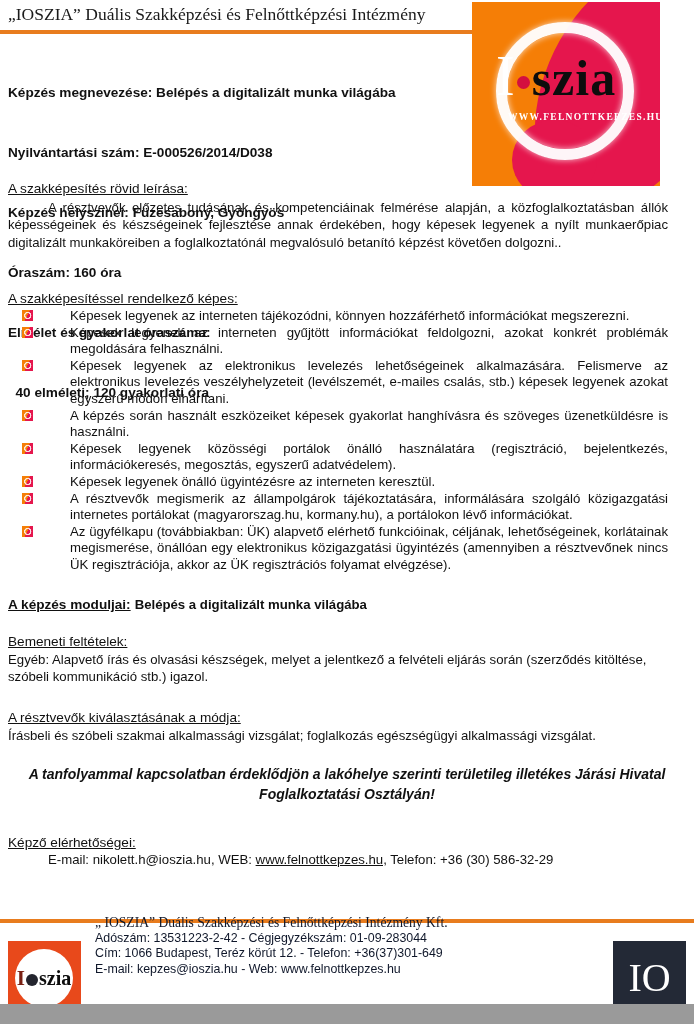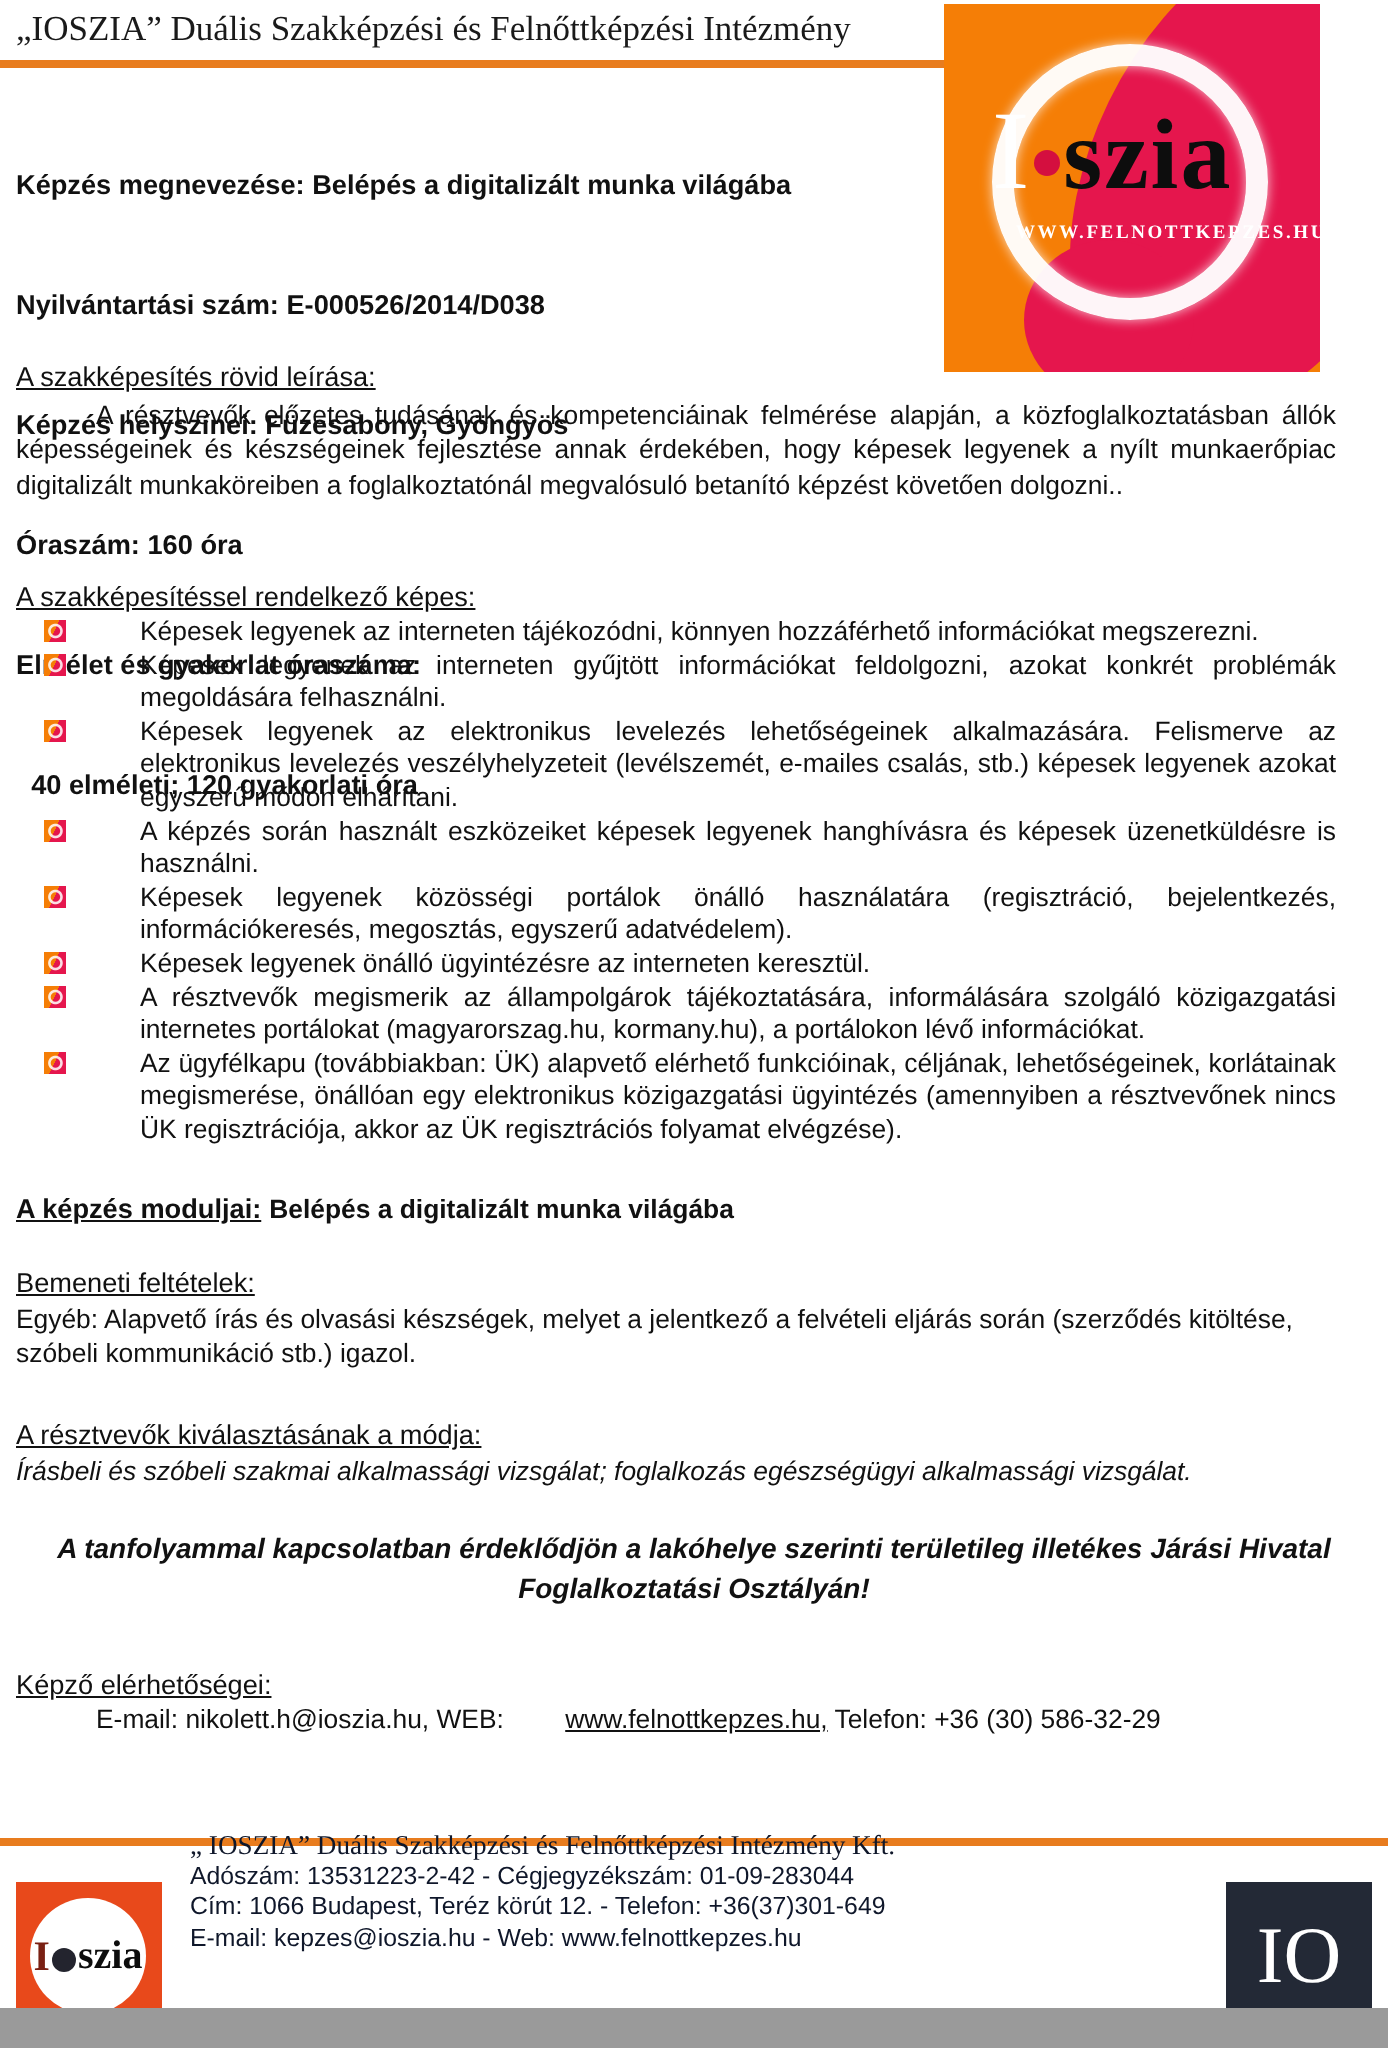--- a/index.html
+++ b/index.html
@@ -41,26 +41,26 @@
     background:
       radial-gradient(circle at 52% 50%, rgba(255,255,255,0) 2.1px, rgba(255,255,255,.85) 2.6px 3.4px, rgba(255,255,255,0) 3.9px),
       linear-gradient(115deg, #F57E06 48%, #E5164D 48%);
   }
   .li-t { flex:1; text-align:justify; }
   .sec-mod     { top:597px;font-weight:bold; }
   .sec-mod .plain { margin-left:4px; }
   .sec-entry-h { top:634px; }
   .sec-entry-p { top:651px; line-height:17.4px; right:40px; }
   .sec-sel-h   { top:710px; }
-  .sec-sel-p   { top:728px;font-style:italic; }
+  .sec-sel-p   { top:728px; }
   .notice { position:absolute; top:765px; left:28px; right:28px; text-align:center;
     font-weight:bold; font-style:italic; font-size:14px; line-height:19.5px; }
   .sec-contact-h { top:835px; }
   .contact-line  { position:absolute; top:852px; left:48px; white-space:pre-wrap; }
-  .contact-link  { text-decoration:underline;margin-left:27px; }
+  .contact-link  { text-decoration:underline; }
   
   .f-logo-left  { position:absolute; top:941px; left:8px;  width:73px; height:73px; background:#E8491B; }
   .fl-circle { position:absolute; left:7px; top:8px; width:58px; height:58px; background:#ffffff; border-radius:50%;
     display:flex; align-items:center; justify-content:center; font-family:"Liberation Serif", serif; }
   .fl-i { color:#7A2013; font-size:21px; font-weight:600; }
   .fl-o { display:inline-block; width:12px; height:12px; border-radius:50%; background:#23242E; margin:3px 1px 0 1px; }
   .fl-szia { color:#0d0d0d; font-size:20px; font-weight:600; }
   .f-logo-right { position:absolute; top:941px; left:613px; width:73px; height:73px; background:#232936;
     display:flex; align-items:center; justify-content:center;
     color:#ffffff; font-family:"Liberation Serif", serif; font-size:40px; }
@@ -104,21 +104,21 @@
     <li>
         <span class="blt"></span>
         <span class="li-t">Képesek legyenek az interneten gyűjtött információkat feldolgozni, azokat konkrét problémák megoldására felhasználni.</span>
       </li>
     <li>
         <span class="blt"></span>
         <span class="li-t">Képesek legyenek az elektronikus levelezés lehetőségeinek alkalmazására. Felismerve az elektronikus levelezés veszélyhelyzeteit (levélszemét, e-mailes csalás, stb.) képesek legyenek azokat egyszerű módon elhárítani.</span>
       </li>
     <li>
         <span class="blt"></span>
-        <span class="li-t">A képzés során használt eszközeiket képesek legyenek hanghívásra és képesek üzenetküldésre is használni.</span>
+        <span class="li-t">A képzés során használt eszközeiket képesek gyakorlat hanghívásra és szöveges üzenetküldésre is használni.</span>
       </li>
     <li>
         <span class="blt"></span>
         <span class="li-t">Képesek legyenek közösségi portálok önálló használatára (regisztráció, bejelentkezés, információkeresés, megosztás, egyszerű adatvédelem).</span>
       </li>
     <li>
         <span class="blt"></span>
         <span class="li-t">Képesek legyenek önálló ügyintézésre az interneten keresztül.</span>
       </li>
     <li>

